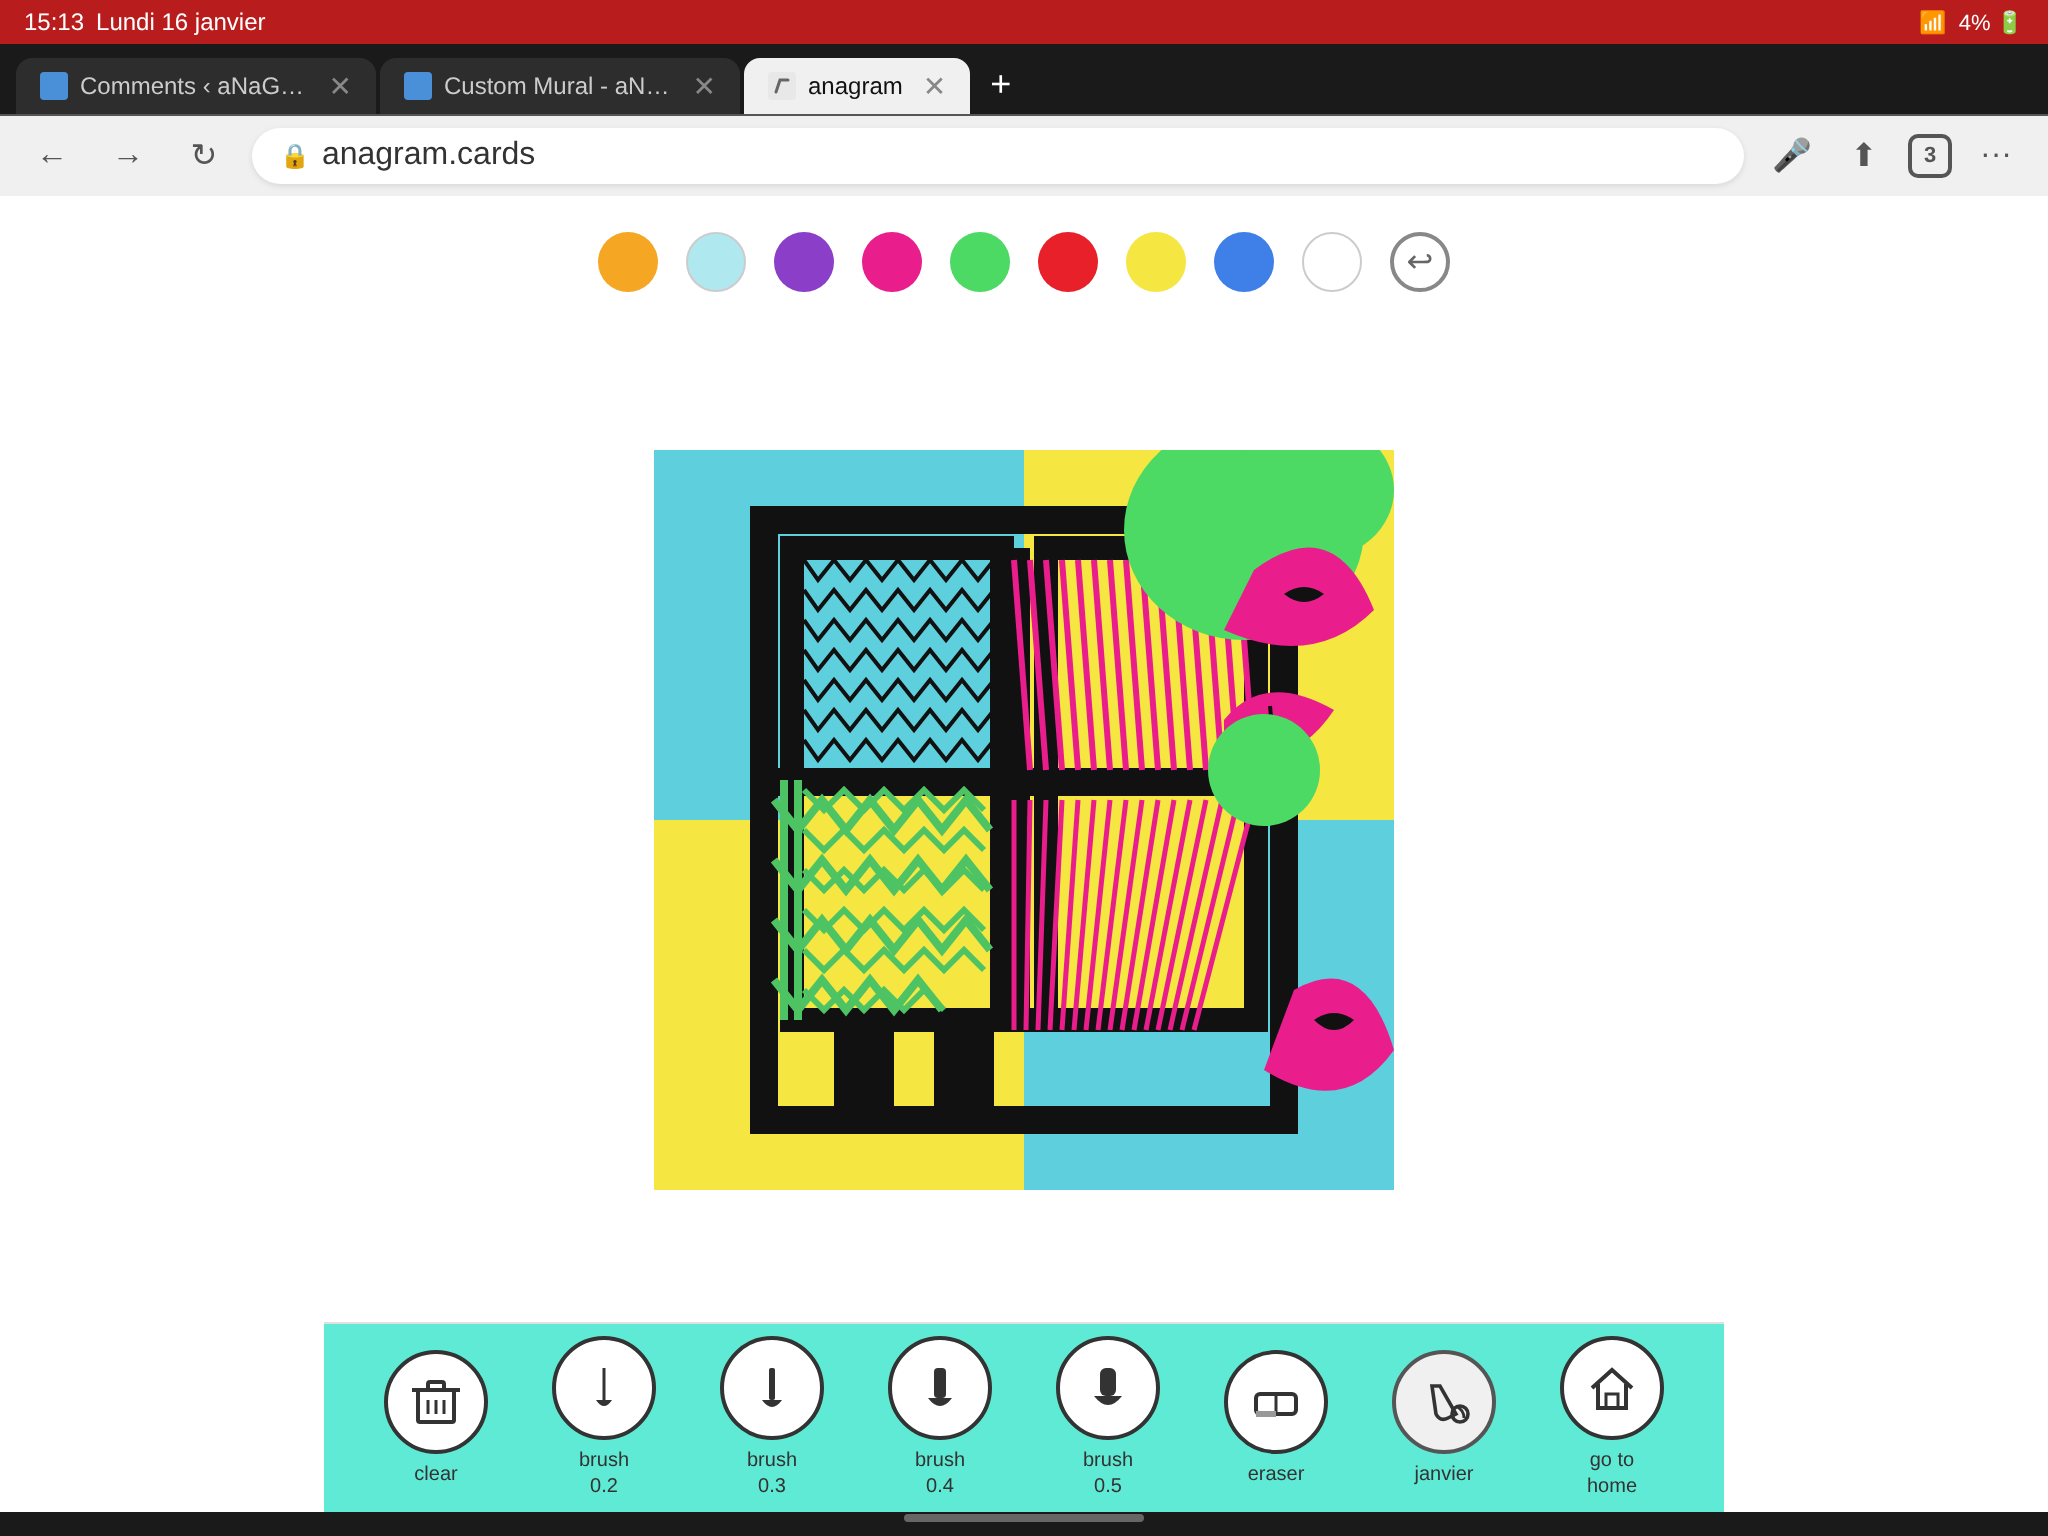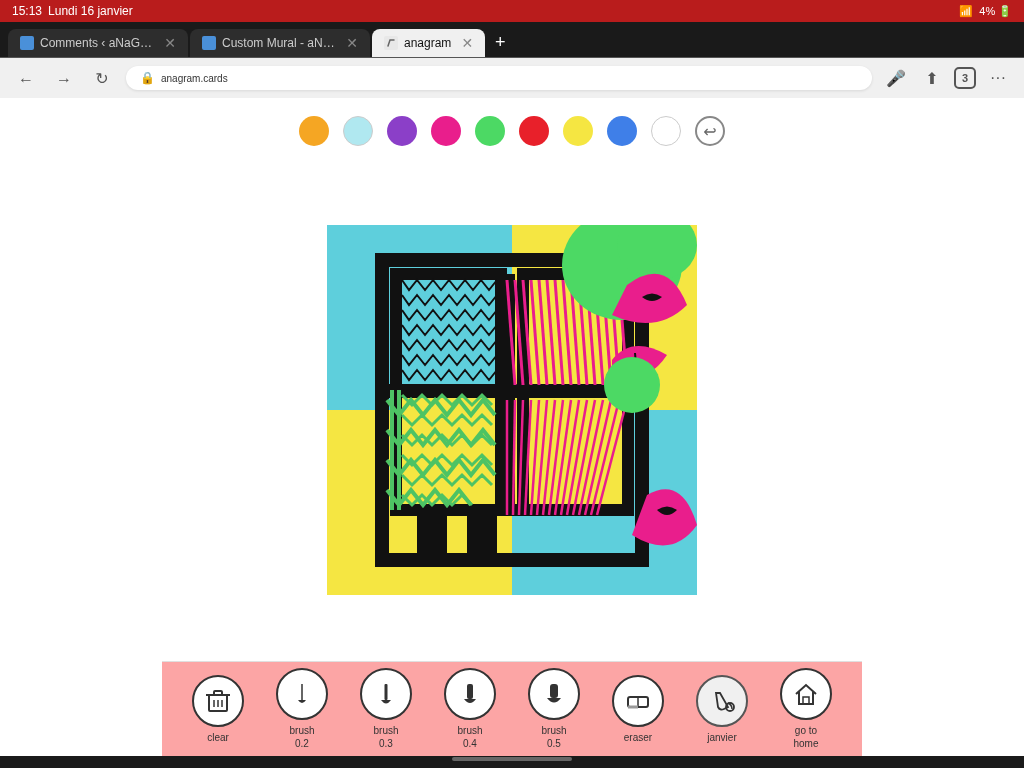--- a/index.html
+++ b/index.html
@@ -163,21 +163,21 @@
       position: relative;
       overflow: hidden;
     }
     .mural-canvas svg {
       width: 100%;
       height: 100%;
     }
 
     
     .bottom-toolbar {
-      background: #fca5a5;
+      background: #5eead4;
       border-top: 1px solid #e0e0e0;
       height: 95px;
       display: flex;
       align-items: center;
       justify-content: center;
       gap: 12px;
       padding: 0 20px;
     }
     .tool-btn {
       display: flex;
@@ -265,21 +265,21 @@
     </div>
     <span class="tab-add">+</span>
   </div>
 
   <div class="address-bar">
     <div class="nav-btn">←</div>
     <div class="nav-btn">→</div>
     <div class="nav-btn">↻</div>
     <div class="url-bar">
       <span style="font-size:12px;color:#555;">🔒</span>
-      <span style="flex:1;color:#333;font-size:10px;">anagram.cards</span>
+      <span style="flex:1;color:#333;font-size:16px;">anagram.cards</span>
     </div>
     <div class="url-bar-actions">
       <div class="url-action-btn">🎤</div>
       <div class="url-action-btn">⬆</div>
       <div class="tabs-count">3</div>
       <div class="url-action-btn">···</div>
     </div>
   </div>
 </div>
 

